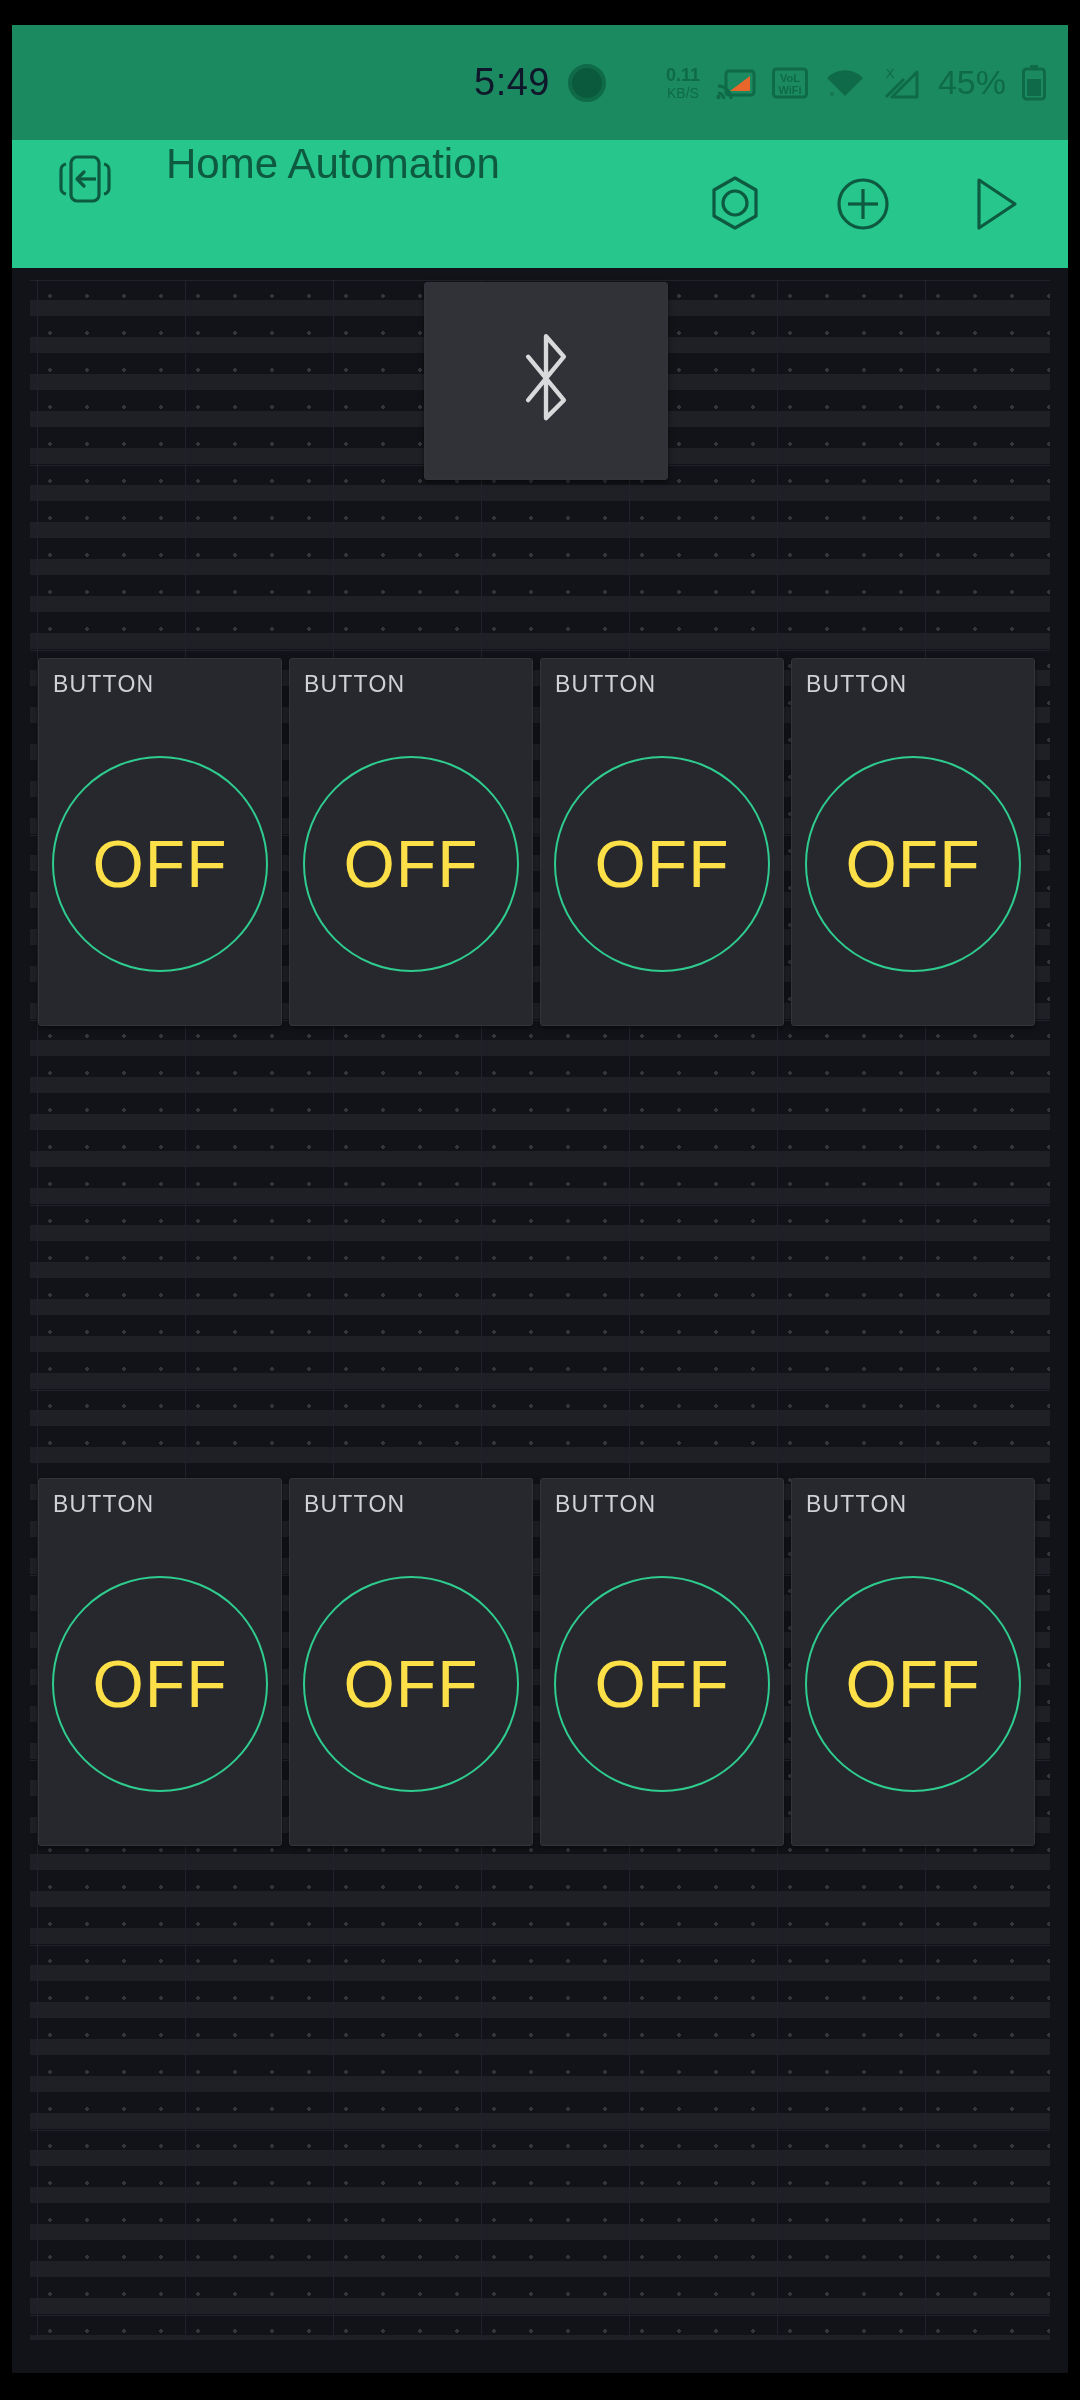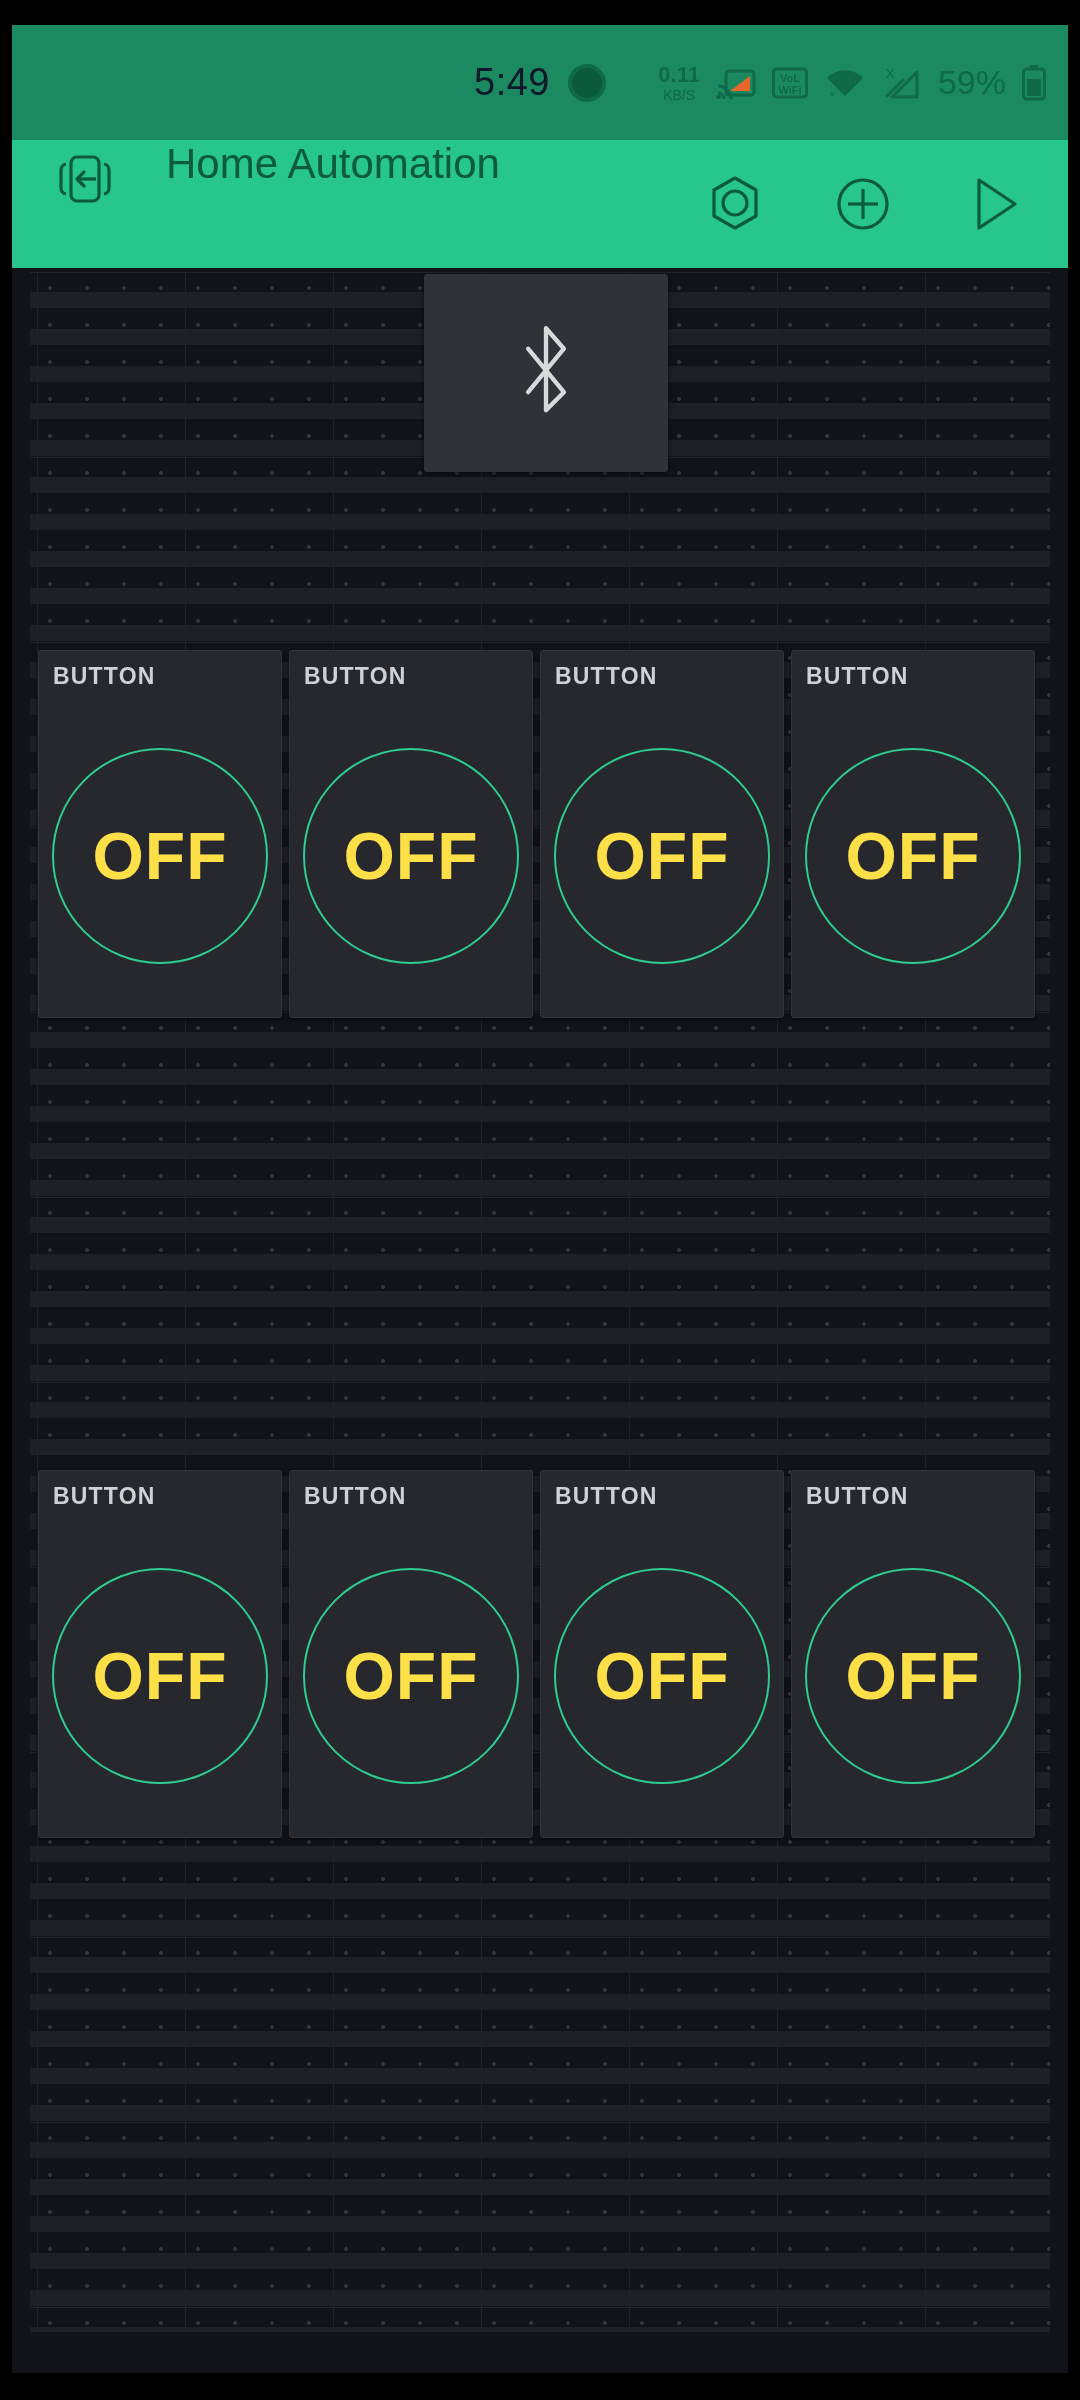--- a/index.html
+++ b/index.html
@@ -50,21 +50,21 @@
     border-radius:50%;
     border:4px solid #0E6A48;
     background:#0B5A3E;
   }
   #sb-right {
     position:absolute;
     right:22px;
     display:flex; align-items:center; gap:16px;
   }
   .netspeed { text-align:center; color:#0E6A48; line-height:1; }
-  .netspeed .val { font-size:22px; font-weight:bold; display:block; }
+  .netspeed .val { font-size:18px; font-weight:bold; display:block; }
   .netspeed .unit { font-size:14px; font-weight:normal; display:block; margin-top:2px;}
   .sicon { display:block; }
 
   
   #appbar {
     height:128px;
     background:#26C68D;
     display:flex;
     padding:0 28px 0 34px;
   }
@@ -87,29 +87,28 @@
     position:relative;
     width:100%;
     height:2105px;
     background:#121318;
     padding:0 18px 0 18px;
   }
   #gridwrap {
     position:relative;
     width:1020px;
     height:2060px;
-    margin-top:4px;
+    margin-top:12px;
     background:
       
       radial-gradient(circle at 2px 2px, #35363c 1.6px, transparent 1.8px),
       
       linear-gradient(to bottom, transparent 0, transparent 0);
     background-size:37px 37px;
     background-position:18px 14px;
-    font-weight:bold;
   }
   
   #cellgrid {
     position:absolute;
     inset:0;
     background-image:
       linear-gradient(to right, #22232a 1px, transparent 1px),
       linear-gradient(to bottom, #22232a 1px, transparent 1px);
     background-size:148px 185px;
     background-position:7px 0px;
@@ -199,21 +198,21 @@
         <path d="M21 29 L3 11 a25 25 0 0 1 36 0 Z" fill="#0E6A48"></path>
         <circle cx="8" cy="27" r="2" fill="#0E6A48" opacity=".6"></circle>
       </svg>
 
       <svg class="sicon" width="40" height="34" viewBox="0 0 40 34">
         <text x="8" y="12" font-family="Liberation Sans, sans-serif" font-size="13" fill="#0E6A48" text-anchor="middle">X</text>
         <path d="M35 6 L35 31 L10 31 Z" fill="none" stroke="#0E6A48" stroke-width="3" stroke-linejoin="round"></path>
         <line x1="4" y1="31" x2="22" y2="13" stroke="#0E6A48" stroke-width="3"></line>
       </svg>
 
-      <span style="font-size:34px;color:#0E6A48;">59%</span>
+      <span style="font-size:34px;color:#0E6A48;">45%</span>
 
       <svg class="sicon" width="24" height="36" viewBox="0 0 24 36">
         <rect x="8" y="0" width="8" height="4" fill="#0E6A48"></rect>
         <rect x="1.5" y="4" width="21" height="30" rx="3" fill="none" stroke="#0E6A48" stroke-width="3"></rect>
         <rect x="5" y="14" width="14" height="17" fill="#0E6A48"></rect>
       </svg>
     </div>
   </div>
 
   <div id="appbar">

